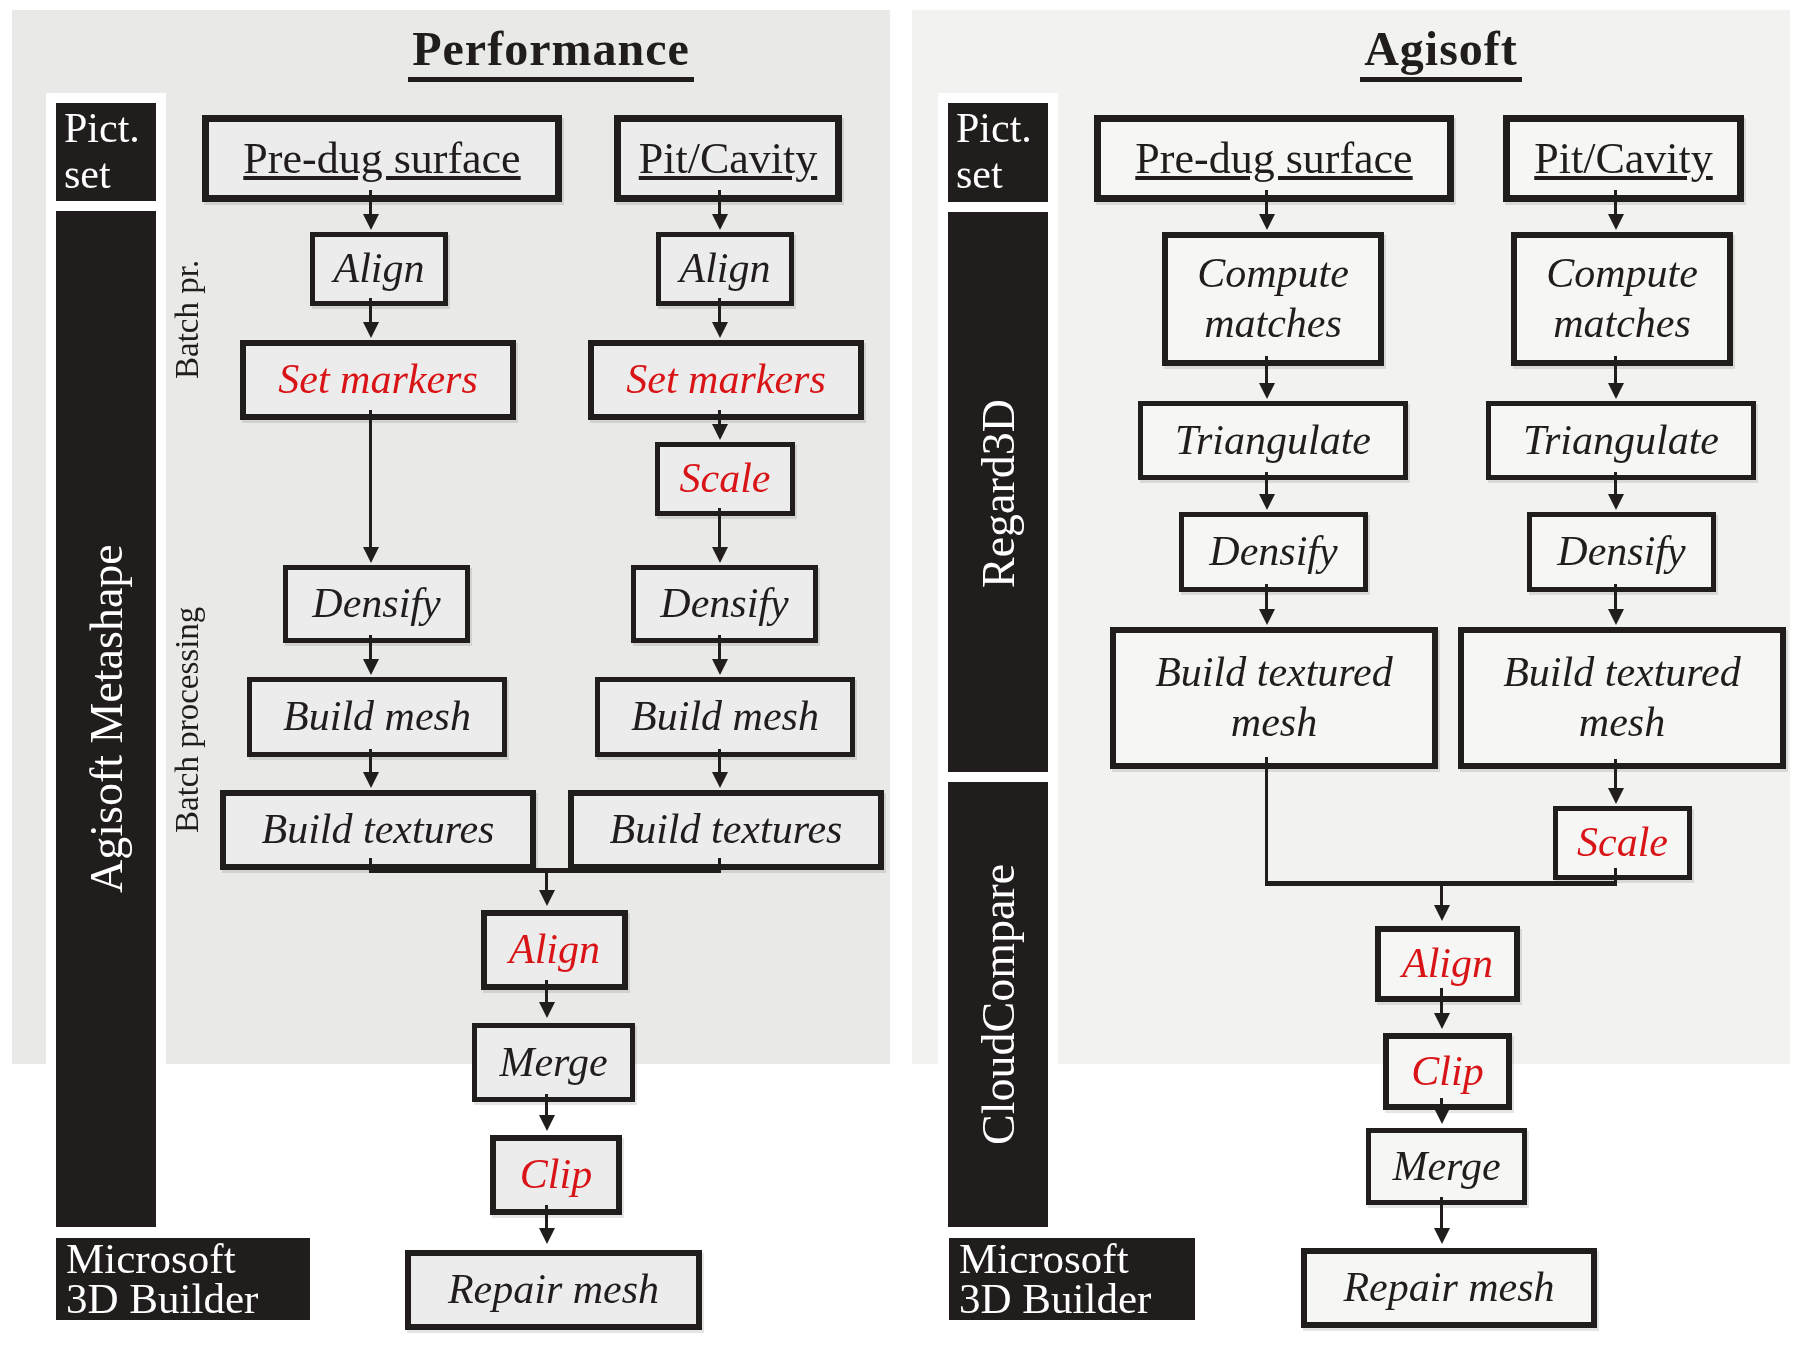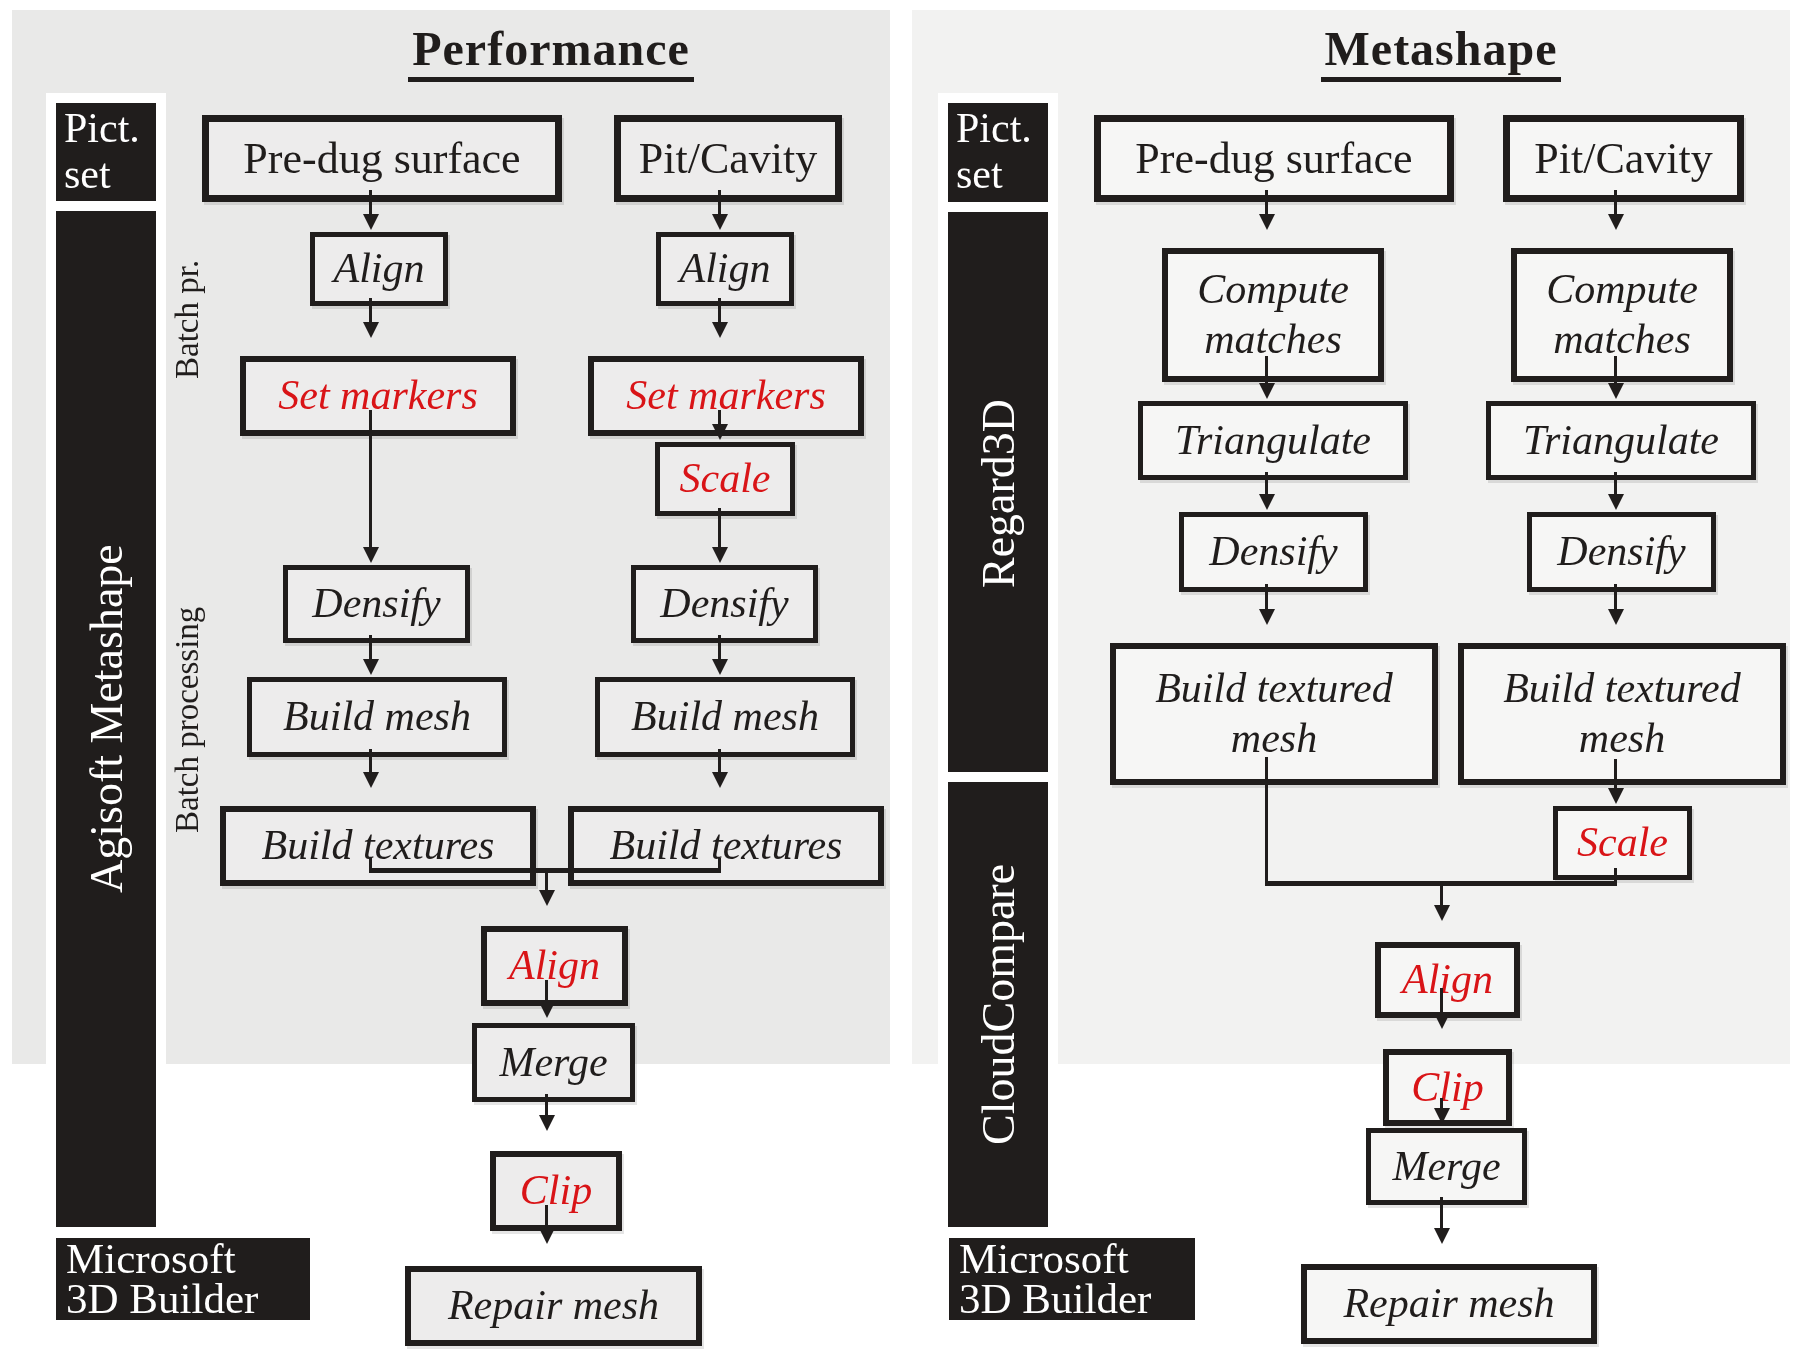--- a/index.html
+++ b/index.html
@@ -23,22 +23,22 @@
   
   .note{position:absolute;display:flex;align-items:center;justify-content:center;
         writing-mode:vertical-rl;transform:rotate(180deg);font-size:33px;color:#201d1c;white-space:nowrap;}
 
   
   .fbox{position:absolute;border:5px solid #201d1c;display:flex;align-items:center;justify-content:center;
         text-align:center;font-style:italic;font-size:42px;line-height:1.18;
         box-shadow:2px 3px 0 rgba(0,0,0,0.10);}
   .panel.left .fbox{background:#edecec;}
   .panel.right .fbox{background:#f6f6f5;}
-  .fbox.b6{border-width:6px;margin-top:16px;}
-  .fbox.b7{border-width:7px;}
+  .fbox.b6{border-width:6px;}
+  .fbox.b7{border-width:7px;text-decoration:underline;}
   .fbox.upright{font-style:normal;font-size:44px;}
   .red{color:#d91417;}
 
   
   .varrow{position:absolute;width:3px;background:#201d1c;}
   .varrow::after{content:"";position:absolute;left:50%;bottom:-15px;transform:translateX(-50%);
         border-left:8px solid transparent;border-right:8px solid transparent;
         border-top:16px solid #201d1c;width:0;height:0;}
   .vline{position:absolute;width:3px;background:#201d1c;}
   .hline{position:absolute;height:5px;background:#201d1c;}
@@ -107,21 +107,21 @@
     <div class="varrow" style="left:533px;top:970px;height:23px;"></div>
     <div class="fbox" style="left:460px;top:1013px;width:153px;height:69px;">Merge</div>
     <div class="varrow" style="left:533px;top:1084px;height:22px;"></div>
     <div class="fbox b6 red" style="left:478px;top:1125px;width:120px;height:68px;">Clip</div>
     <div class="varrow" style="left:533px;top:1195px;height:24px;"></div>
     <div class="fbox b6" style="left:393px;top:1240px;width:285px;height:68px;">Repair mesh</div>
   </div>
 
   <div class="panel right">
     <div class="titlewrap" style="left:329px;">
-      <span class="ptitle">Metashape</span>
+      <span class="ptitle">Agisoft</span>
     </div>
 
     <div class="bbar" style="left:36px;top:93px;width:100px;height:100px;">
       <div class="picttxt">
         <div>Pict.</div>
         <div>set</div>
       </div>
     </div>
     <div class="bbar" style="left:36px;top:202px;width:100px;height:562px;">
       <span class="vlabel">Regard3D</span>

